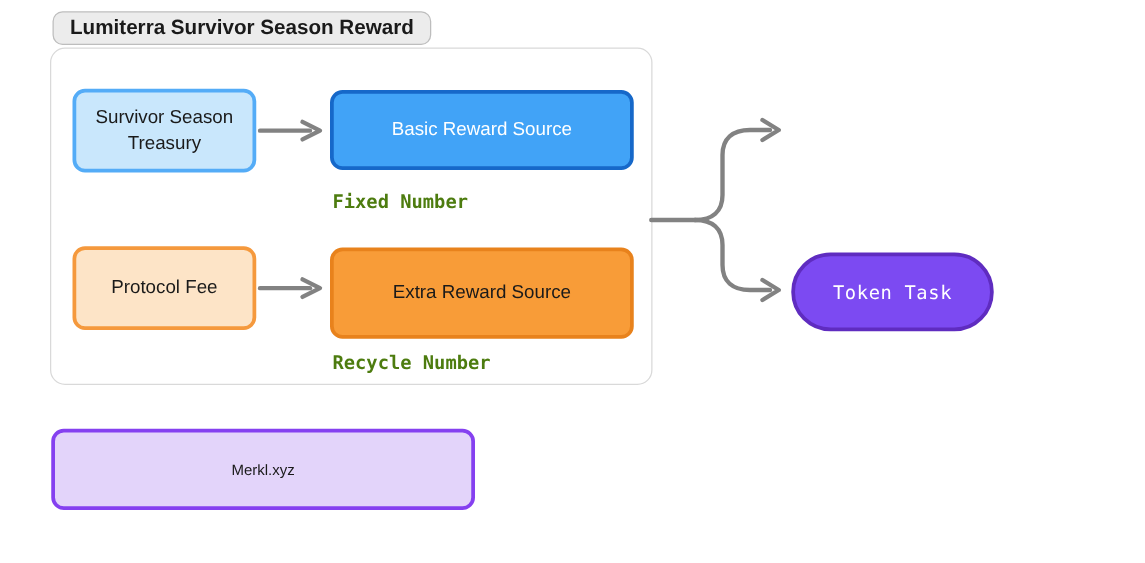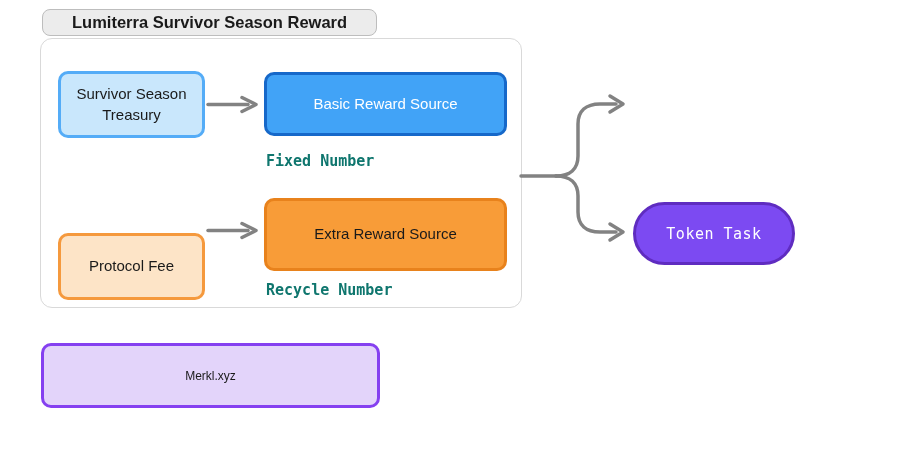--- a/index.html
+++ b/index.html
@@ -10,21 +10,21 @@
     background: #ffffff;
     font-family: "Liberation Sans", sans-serif;
     overflow: hidden;
     color: var(--text-dark);
   }
   .abs { position: absolute; box-sizing: border-box; }
 
   .title-badge {
     left: 42px; top: 9px;
     height: 27px;
-    padding: 0 29px;
+    padding: 0 13px;
     display: flex; align-items: center;
     background: var(--badge-fill);
     border: 1.5px solid var(--badge-border);
     border-radius: 8px;
     font-size: 16.5px;
     font-weight: 700;
     color: var(--text-dark);
     white-space: nowrap;
   }
 
@@ -53,33 +53,32 @@
   .node-basic {
     left: 264px; top: 72px; width: 243px; height: 64px;
     background: var(--basic-fill);
     border: 3px solid var(--basic-border);
     color: var(--text-light);
   }
   .node-protocol {
     left: 58px; top: 197px; width: 147px; height: 67px;
     background: var(--protocol-fill);
     border: 3px solid var(--protocol-border);
-    margin-top: 36px;
   }
   .node-extra {
     left: 264px; top: 198px; width: 243px; height: 73px;
     background: var(--extra-fill);
     border: 3px solid var(--extra-border);
   }
 
   .caption {
     font-family: "DejaVu Sans Mono", monospace;
     font-weight: 700;
     font-size: 15px;
-    color: #0f766e;
+    color: #4d7c0f;
     white-space: nowrap;
   }
   .caption-fixed   { left: 266px; top: 152px; }
   .caption-dynamic { left: 266px; top: 281px; }
 
   .pill {
     display: flex; align-items: center; justify-content: center;
     border-radius: 32px;
     background: var(--purple-fill);
     border: 3.5px solid var(--purple-border);

